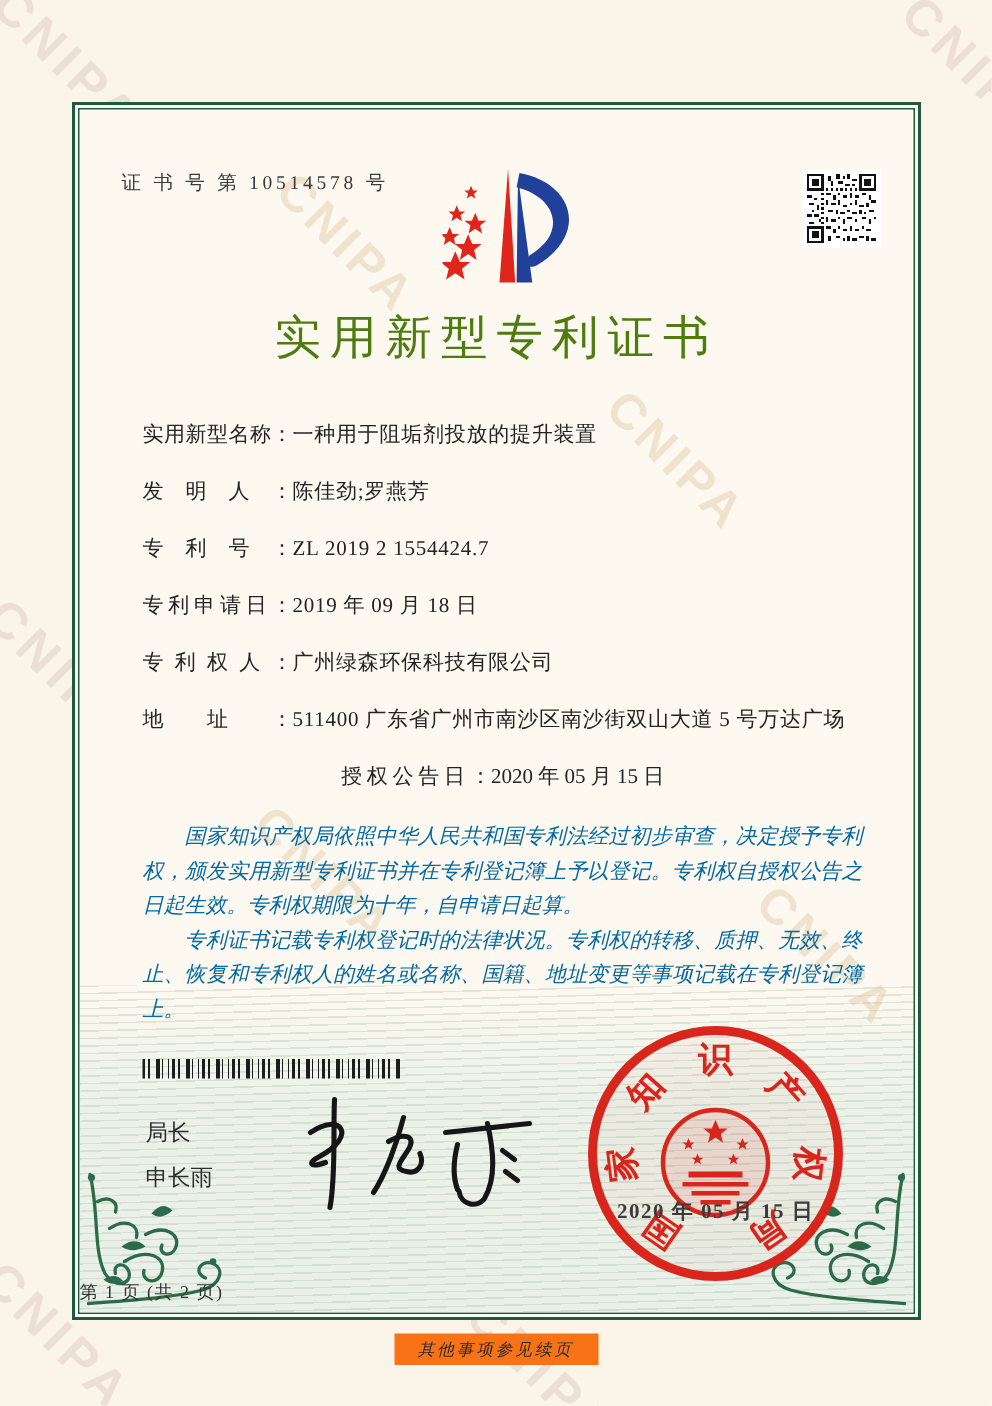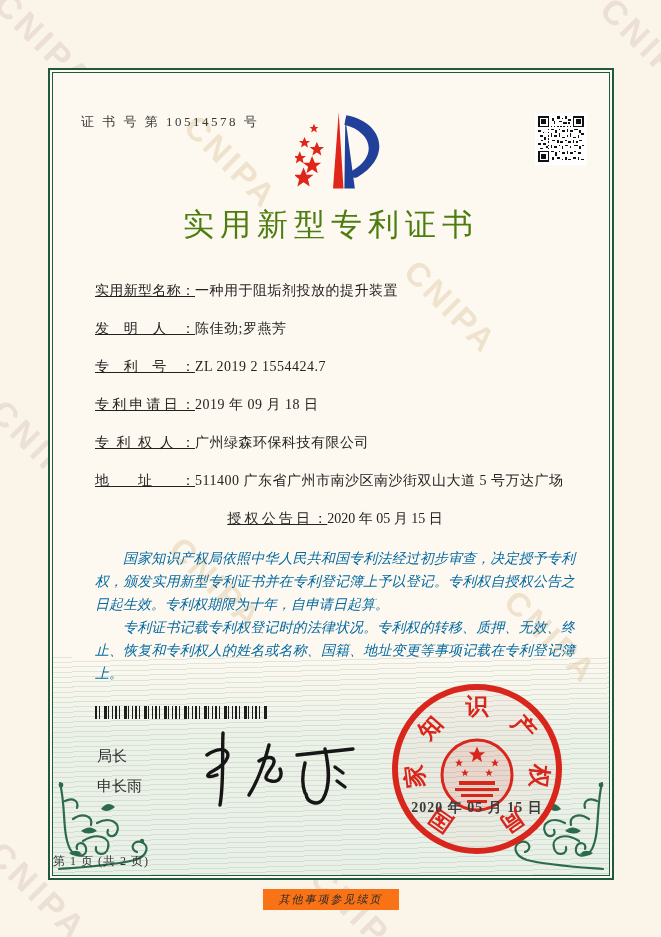--- a/index.html
+++ b/index.html
@@ -82,21 +82,20 @@
   
   .fields {
     position:absolute; left:42px; right:34px; top:206px;
     font-size:14px; color:#232323; z-index:2;
   }
   .frow { display:flex; margin-bottom:14px; line-height:24px; }
   .flabel {
     flex:0 0 100px; width:100px;
     text-align:justify; text-align-last:justify;
     white-space:nowrap;
-    text-decoration:underline;
   }
   .fvalue { flex:1; letter-spacing:0.5px; }
   .grant-pair { display:flex;justify-content:center; }
   .grant-pair .pair2 { margin-left:38px; display:flex; }
   .grant-pair .flabel { flex:0 0 100px; }
   
   .paras {
     position:absolute; left:42px; top:474px; width:480px;
     font-size:14px; font-style:italic; line-height:23px;
     text-align:justify; color:#0369a1; z-index:2;

